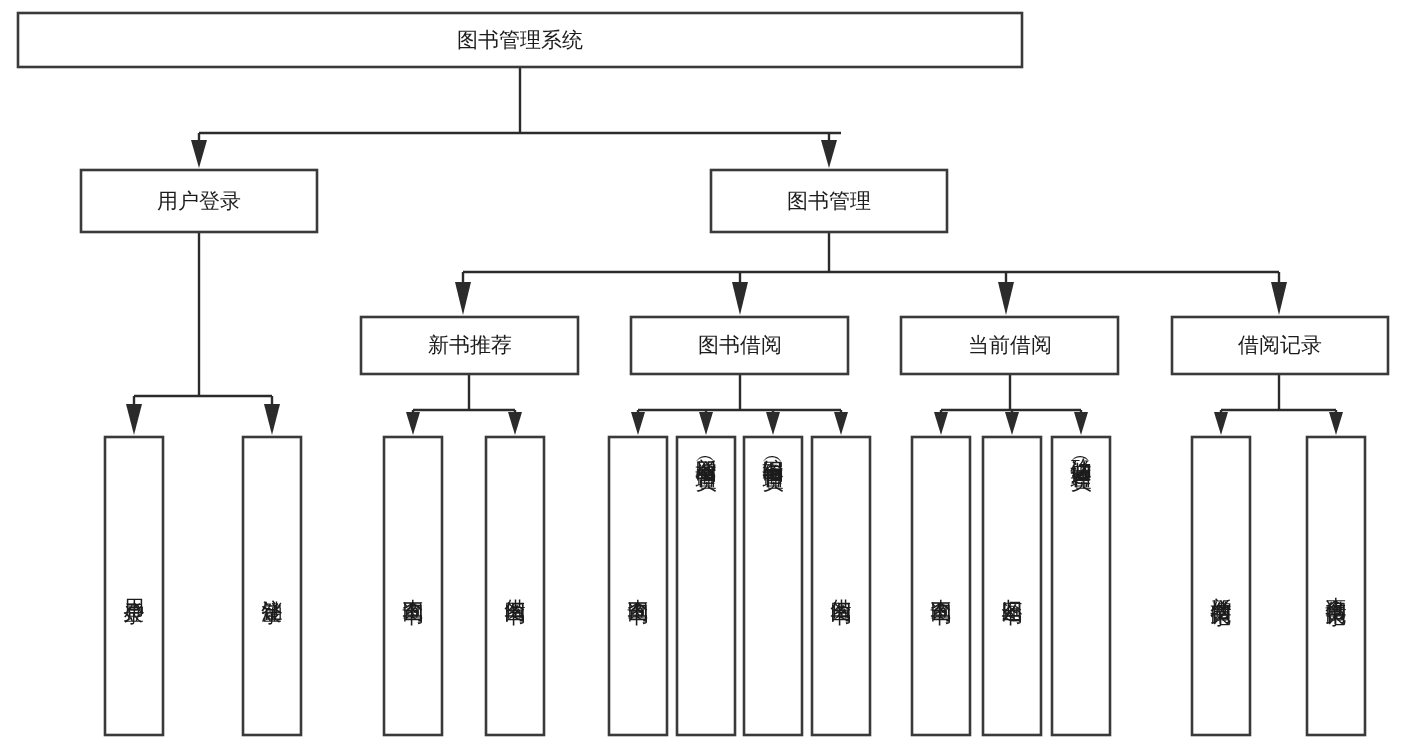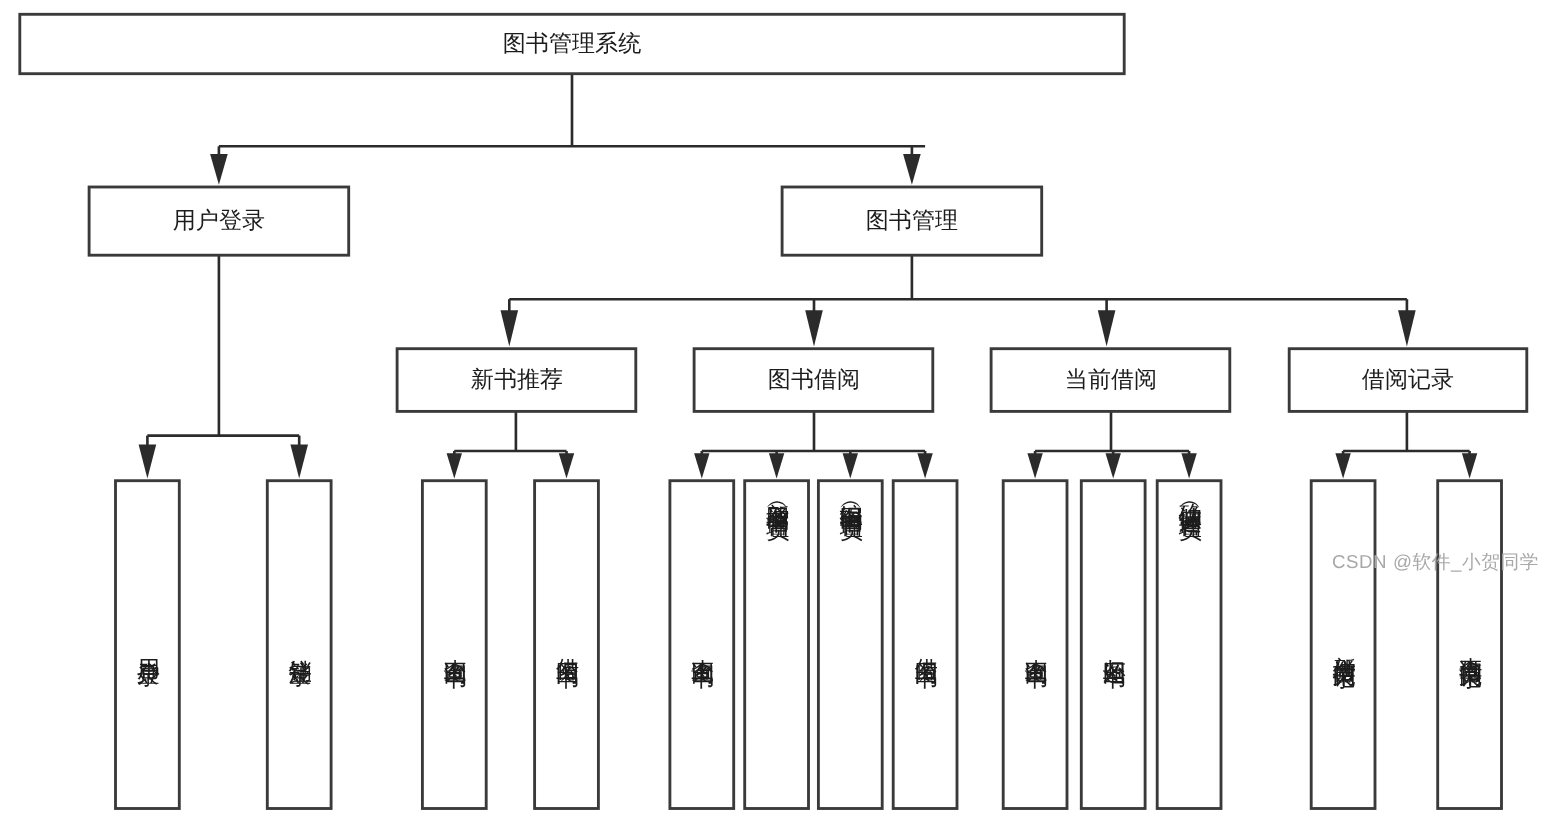--- a/index.html
+++ b/index.html
@@ -244,15 +244,14 @@
   <div class="leaf-label-wrap" style="left:1052px; top:437px; width:58px; height:298px; align-items:flex-start;">
     <span class="leaf-label-v" style="margin-top:4px;">确认归还（管理员）</span>
   </div>
   <div class="leaf-label-wrap" style="left:1192px; top:437px; width:58px; height:298px;">
     <span class="leaf-label-v">新增借阅记录</span>
   </div>
   <div class="leaf-label-wrap" style="left:1307px; top:437px; width:58px; height:298px;">
     <span class="leaf-label-v">查询借阅记录</span>
   </div>
 
-  <div class="watermark">CSDN @软件_小贺同学</div>
 
 </div>
 
 </body></html>

